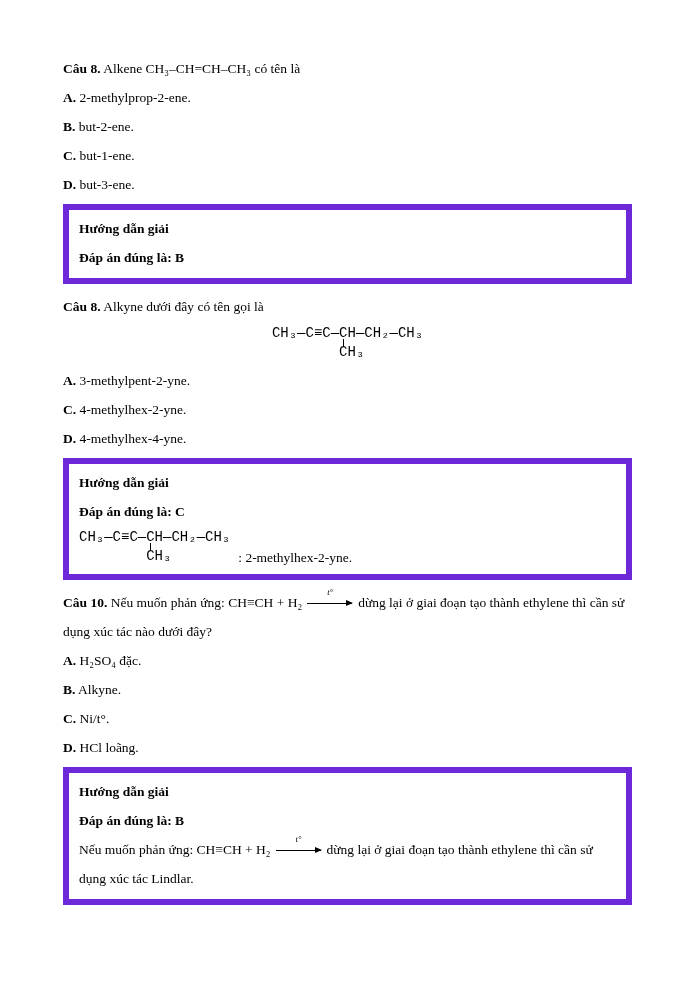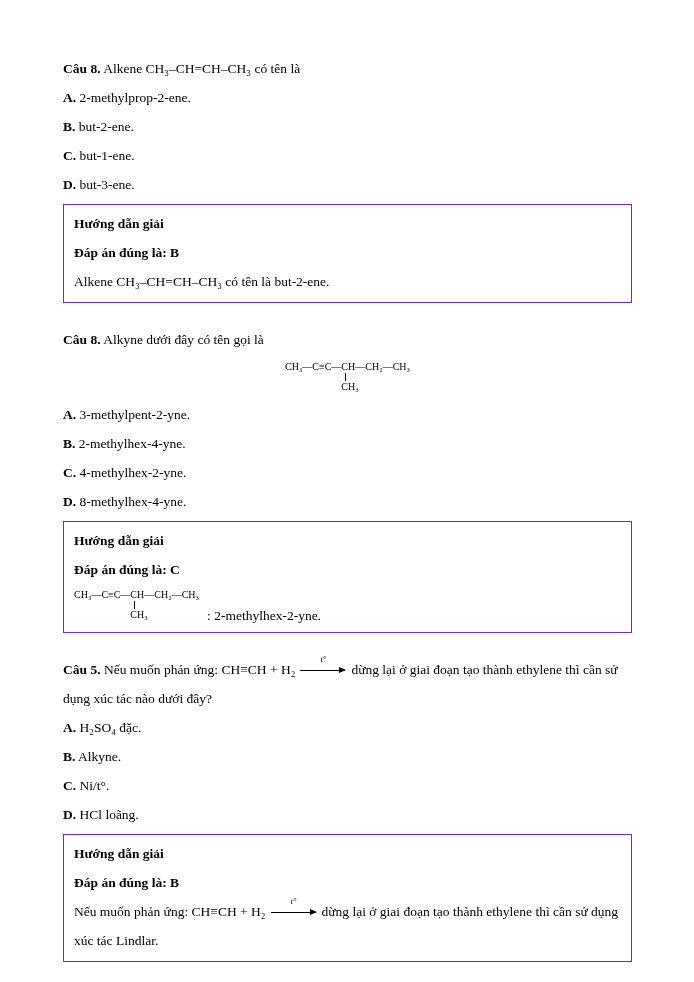--- a/index.html
+++ b/index.html
@@ -22,34 +22,34 @@
     padding: 54px 62px 32px 63px;
   }
   p {
     margin: 0;
     line-height: 29px;
   }
   .qlabel, .opt-label, .sol-heading, .sol-answer {
     font-weight: bold;
   }
   .solution-box {
-    border: 1px solid #6d28d9;
-    margin: 5px 0 22px 0;
+    border: 6px solid #6d28d9;
+    margin: 5px 0 8px 0;
     padding: 4px 10px 6px 10px;
   }
   
   .chem-center {
     text-align: center;
     margin: 4px 0 4px 0;
   }
   .chem {
     display: inline-block;
     text-align: left;
-    font-family: Liberation Serif, serif;
-    font-size: 10px;
+    font-family: Liberation Mono, monospace;
+    font-size: 14px;
     line-height: 14px;
     height: 36px;
     white-space: nowrap;
   }
   .attach {
     position: relative;
     display: inline-block;
   }
   .branch {
     position: absolute;
@@ -121,48 +121,46 @@
   <section>
     <p><b class="qlabel">Câu 8.</b> <span>Alkene CH₃–CH=CH–CH₃ có tên là</span></p>
     <p class="option"><b class="opt-label">A.</b> <span>2-methylprop-2-ene.</span></p>
     <p class="option"><b class="opt-label">B.</b> <span>but-2-ene.</span></p>
     <p class="option"><b class="opt-label">C.</b> <span>but-1-ene.</span></p>
     <p class="option"><b class="opt-label">D.</b> <span>but-3-ene.</span></p>
 
     <div class="solution-box">
       <p class="sol-heading">Hướng dẫn giải</p>
       <p class="sol-answer">Đáp án đúng là: B</p>
-      <p>Alkene CH₃–CH=CH–CH₃ có tên là but-2-ene.</p>
     </div>
   </section>
 
   <section>
     <p><b class="qlabel">Câu 8.</b> <span>Alkyne dưới đây có tên gọi là</span></p>
 
     <div class="chem-center">
       <span class="chem"><span>CH₃—C≡C—</span><span class="attach"><span>CH</span><span class="branch"><span class="vbond"></span><span>CH₃</span></span></span><span>—CH₂—CH₃</span></span>
     </div>
 
     <p class="option"><b class="opt-label">A.</b> <span>3-methylpent-2-yne.</span></p>
-    <p class="option"><b class="opt-label">B.</b> <span>2-methylhex-4-yne.</span></p>
     <p class="option"><b class="opt-label">C.</b> <span>4-methylhex-2-yne.</span></p>
-    <p class="option"><b class="opt-label">D.</b> <span>8-methylhex-4-yne.</span></p>
+    <p class="option"><b class="opt-label">D.</b> <span>4-methylhex-4-yne.</span></p>
 
     <div class="solution-box">
       <p class="sol-heading">Hướng dẫn giải</p>
       <p class="sol-answer">Đáp án đúng là: C</p>
       <div class="chem-row">
         <span class="chem"><span>CH₃—C≡C—</span><span class="attach"><span>CH</span><span class="branch"><span class="vbond"></span><span>CH₃</span></span></span><span>—CH₂—CH₃</span></span>
         <span class="caption">: 2-methylhex-2-yne.</span>
       </div>
     </div>
   </section>
 
   <section>
-    <p><b class="qlabel">Câu 5.</b> <span>Nếu muốn phản ứng: CH≡CH + H₂</span><span class="rxn"><span class="rxn-label">t°</span><span class="rxn-line"></span></span><span>dừng lại ở giai đoạn tạo thành ethylene thì cần sử dụng xúc tác nào dưới đây?</span></p>
+    <p><b class="qlabel">Câu 10.</b> <span>Nếu muốn phản ứng: CH≡CH + H₂</span><span class="rxn"><span class="rxn-label">t°</span><span class="rxn-line"></span></span><span>dừng lại ở giai đoạn tạo thành ethylene thì cần sử dụng xúc tác nào dưới đây?</span></p>
 
     <p class="option"><b class="opt-label">A.</b> <span>H₂SO₄ đặc.</span></p>
     <p class="option"><b class="opt-label">B.</b> <span>Alkyne.</span></p>
     <p class="option"><b class="opt-label">C.</b> <span>Ni/t°.</span></p>
     <p class="option"><b class="opt-label">D.</b> <span>HCl loãng.</span></p>
 
     <div class="solution-box">
       <p class="sol-heading">Hướng dẫn giải</p>
       <p class="sol-answer">Đáp án đúng là: B</p>
       <p><span>Nếu muốn phản ứng: CH≡CH + H₂</span><span class="rxn"><span class="rxn-label">t°</span><span class="rxn-line"></span></span><span>dừng lại ở giai đoạn tạo thành ethylene thì cần sử dụng xúc tác Lindlar.</span></p>

